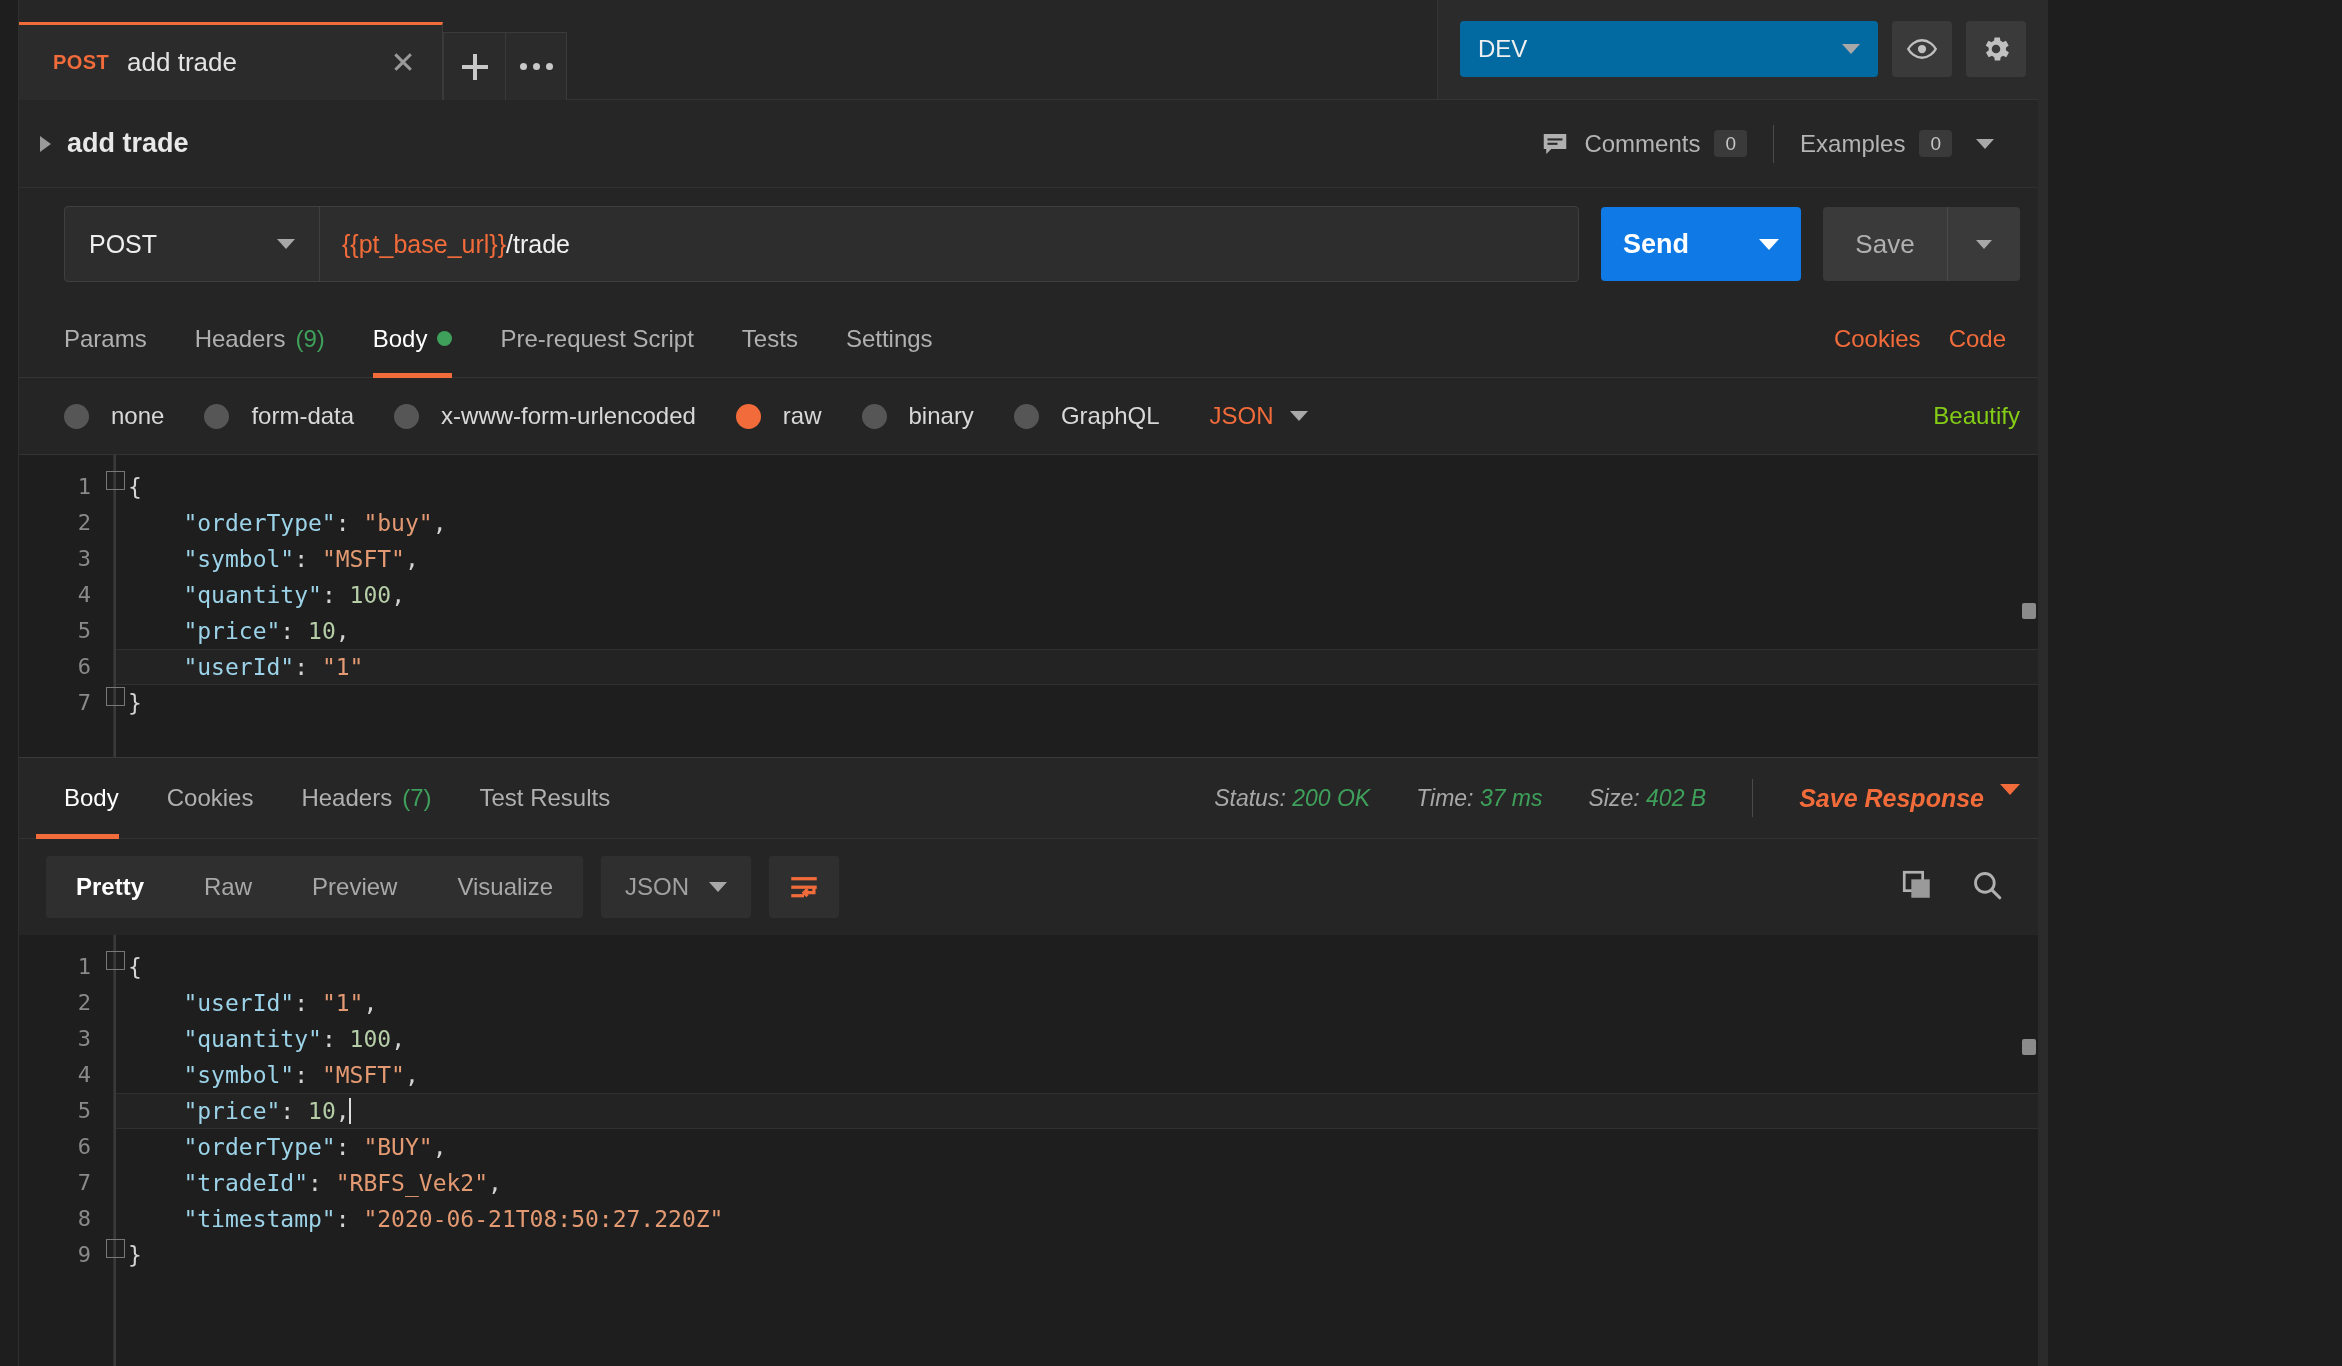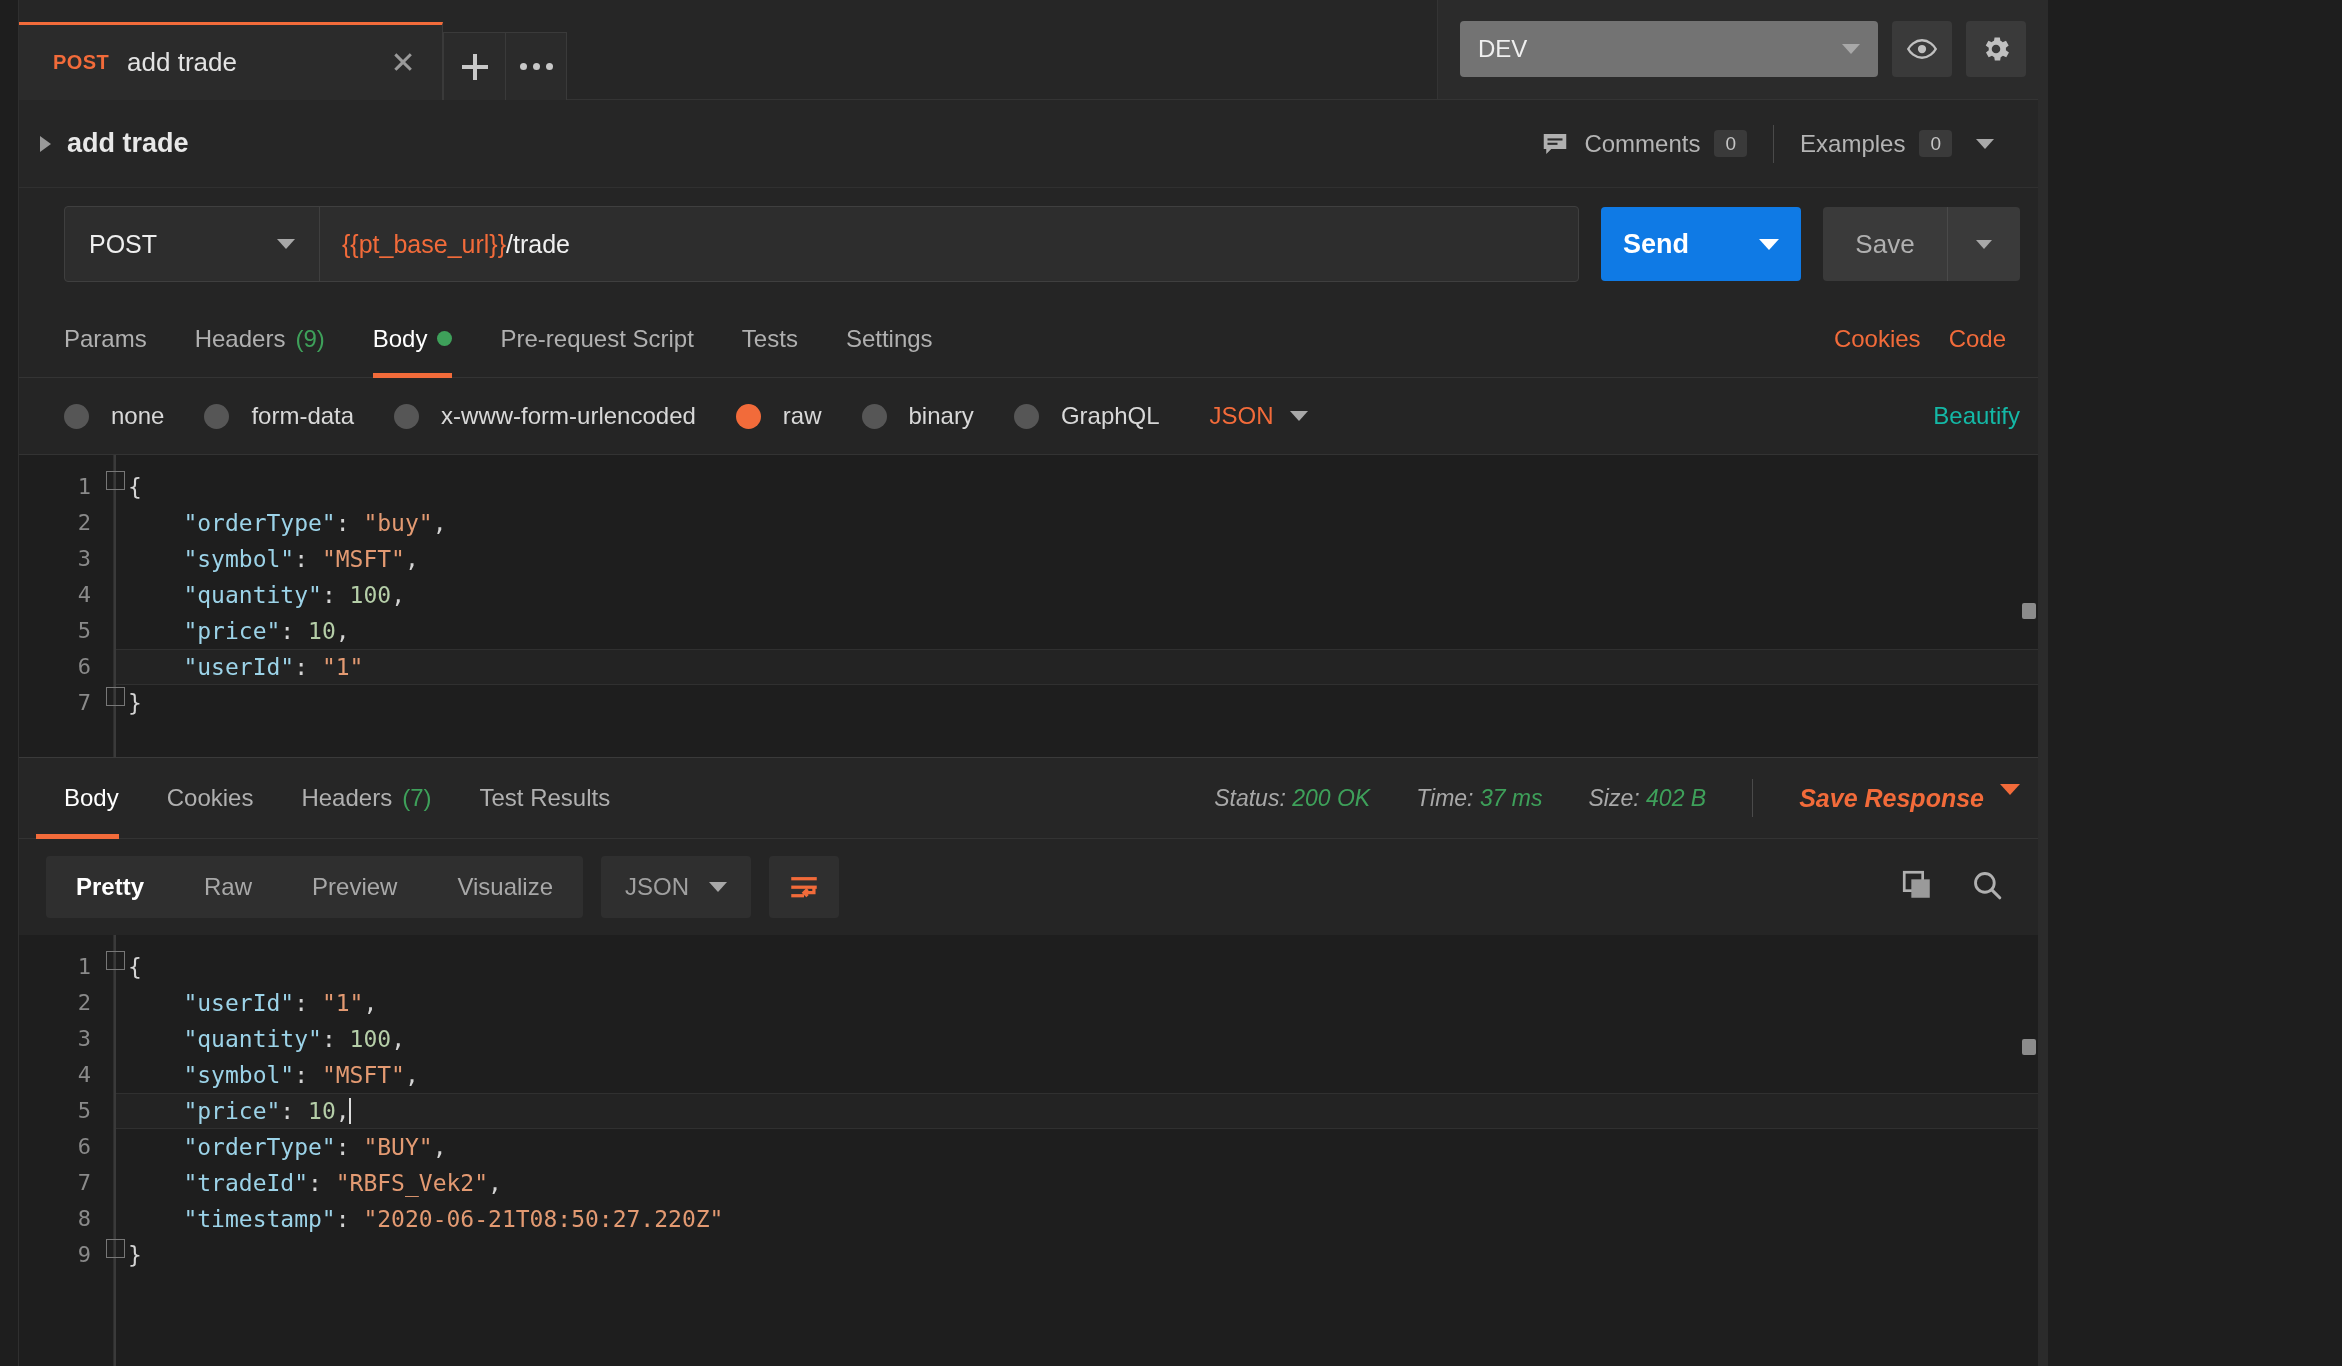--- a/index.html
+++ b/index.html
@@ -133,21 +133,21 @@
     padding-right: 22px;
     height: 100px;
     box-sizing: border-box;
     background: #2b2b2b;
     border-left: 1px solid #343434;
     padding-left: 22px;
   }
   .env-select {
     width: 418px;
     height: 56px;
-    background: #737373;
+    background: #0369a1;
     border-radius: 4px;
     display: flex;
     align-items: center;
     padding: 0 18px;
     box-sizing: border-box;
     cursor: pointer;
   }
   .env-name {
     flex: 1;
     font-size: 24px;
@@ -361,21 +361,21 @@
   }
   .radio.on { background: #f26b3a; }
   .json-drop {
     display: flex; align-items: center; gap: 16px;
     margin-left: 10px;
     cursor: pointer;
   }
   .json-drop .lbl { color: #f26b3a; font-size: 24px; }
   .beautify {
     margin-left: auto;
-    color: #14b8a6;
+    color: #84cc16;
     font-size: 24px;
     cursor: pointer;
   }
 
   
   .editor {
     background: #1e1e1e;
     margin-left: 18px;
     border-top: 1px solid #333;
     position: relative;

